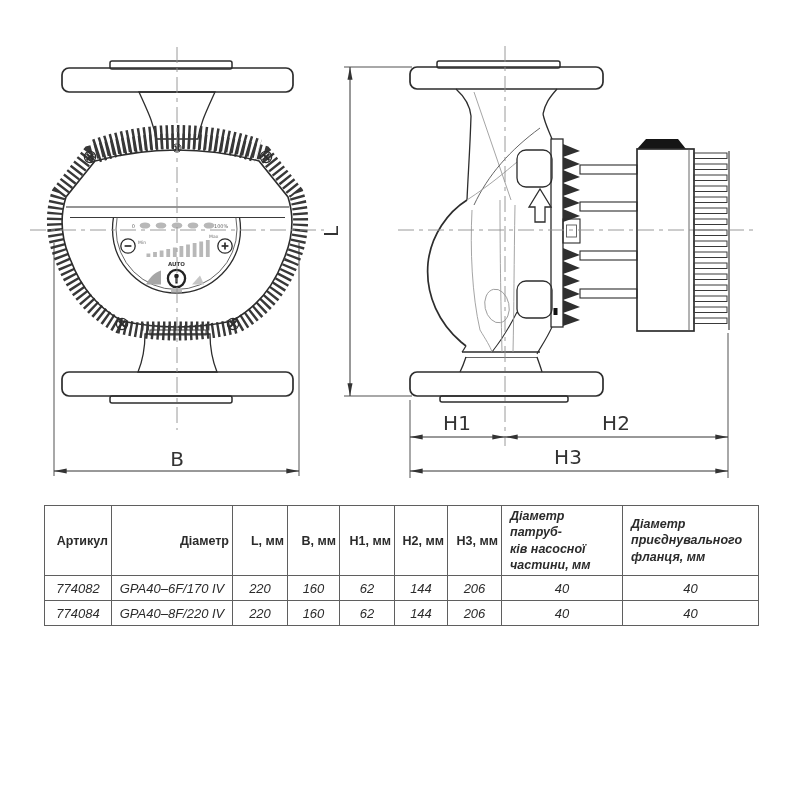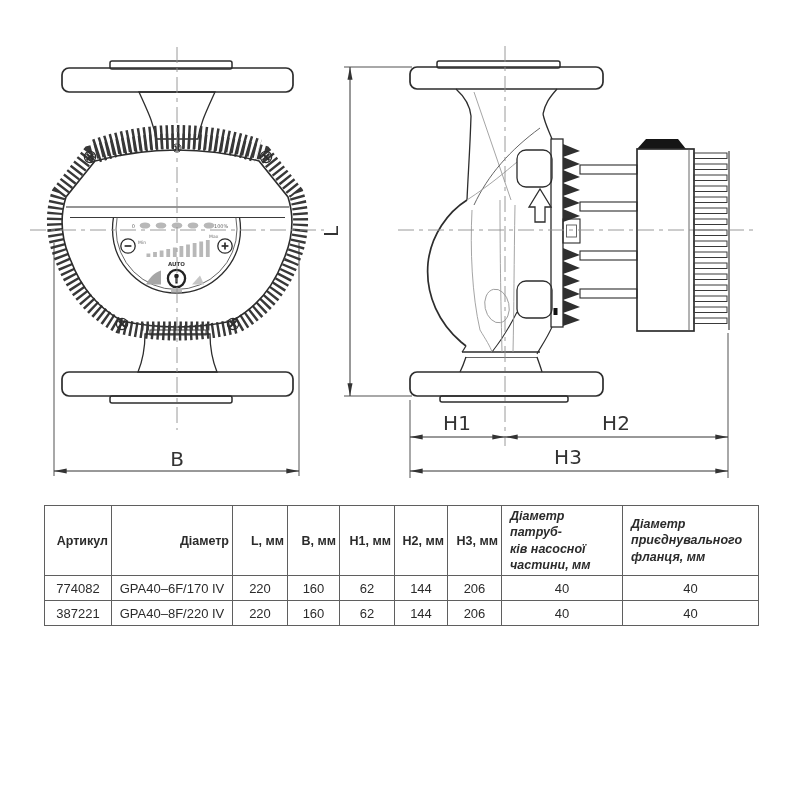--- a/index.html
+++ b/index.html
@@ -27,21 +27,21 @@
   .tauto{font-family:"DejaVu Sans",sans-serif;font-size:5.5px;fill:#3d3d3d;font-weight:700;}
   .led{fill:#b8b8b8;stroke:none;}
   .bar{fill:#b8b8b8;stroke:none;}
 
   
   .spec-table{position:absolute;left:44px;top:505px;width:714px;
     border-collapse:collapse;table-layout:fixed;color:#2b2b2b;}
   .spec-table th,.spec-table td{border:1px solid #5f5f5f;vertical-align:middle;}
   .spec-table th{font-size:12.5px;font-weight:700;text-align:right;padding:2px 3px;height:47px;}
   .spec-table th.hleft{text-align:left;padding-left:8px;white-space:pre-line;line-height:1.3;font-style:italic;}
-  .spec-table td{font-size:13px;font-weight:400;text-align:center;height:22px;padding:1px 2px;}
+  .spec-table td{font-size:13px;font-weight:400;text-align:center;height:22px;padding:1px 2px;font-style:italic;}
 </style>
 </head>
 <body>
 
 <div class="stage">
 
 <svg class="drawing-svg" width="800" height="495" viewBox="0 0 800 495">
   <defs>
     <marker id="arr" markerWidth="14" markerHeight="8" refX="12.7" refY="3" orient="auto-start-reverse" markerUnits="userSpaceOnUse">
       <path d="M12.7,3 L0,0.5 L0,5.5 Z" fill="#333"></path>
@@ -272,21 +272,21 @@
       <td>GPA40–6F/170 IV</td>
       <td>220</td>
       <td>160</td>
       <td>62</td>
       <td>144</td>
       <td>206</td>
       <td>40</td>
       <td>40</td>
     </tr>
     <tr>
-      <td>387221</td>
+      <td>774084</td>
       <td>GPA40–8F/220 IV</td>
       <td>220</td>
       <td>160</td>
       <td>62</td>
       <td>144</td>
       <td>206</td>
       <td>40</td>
       <td>40</td>
     </tr>
   </tbody>

